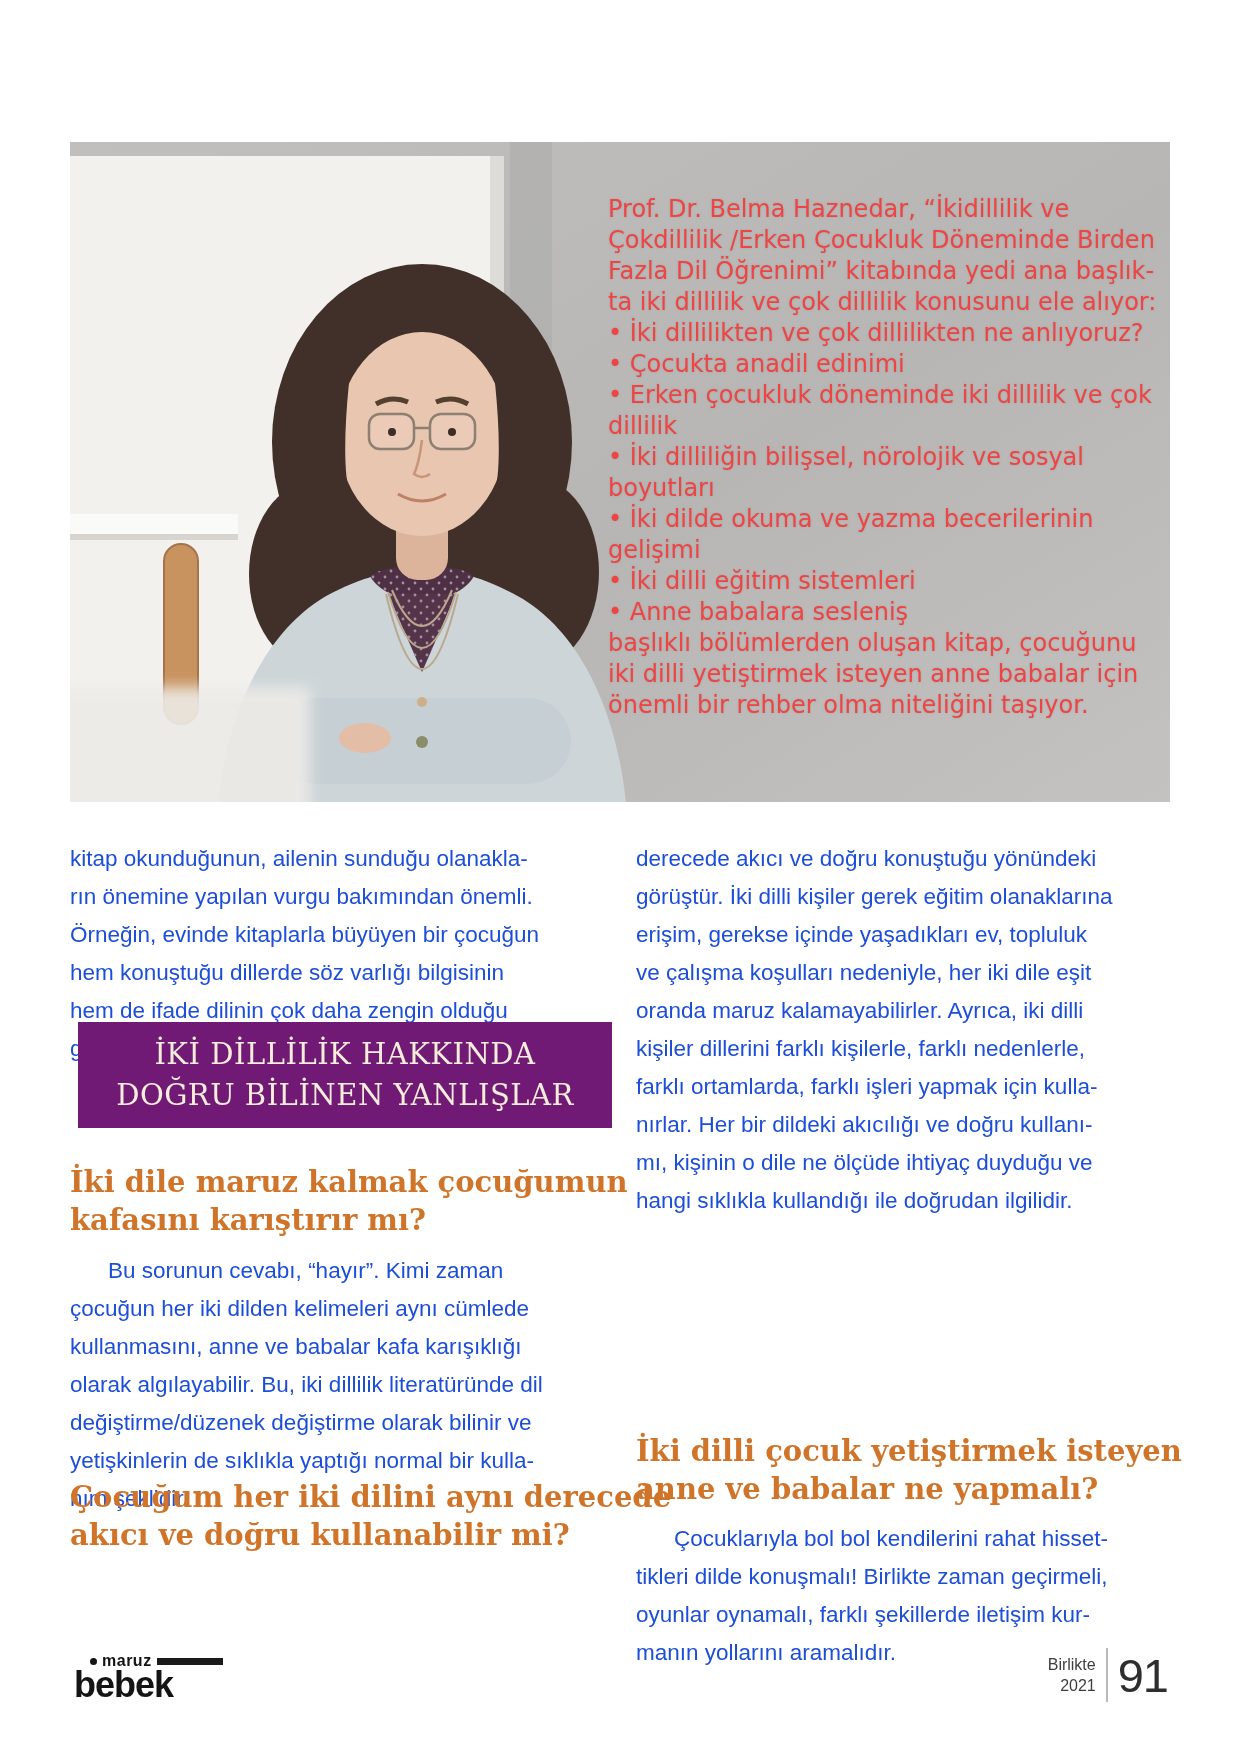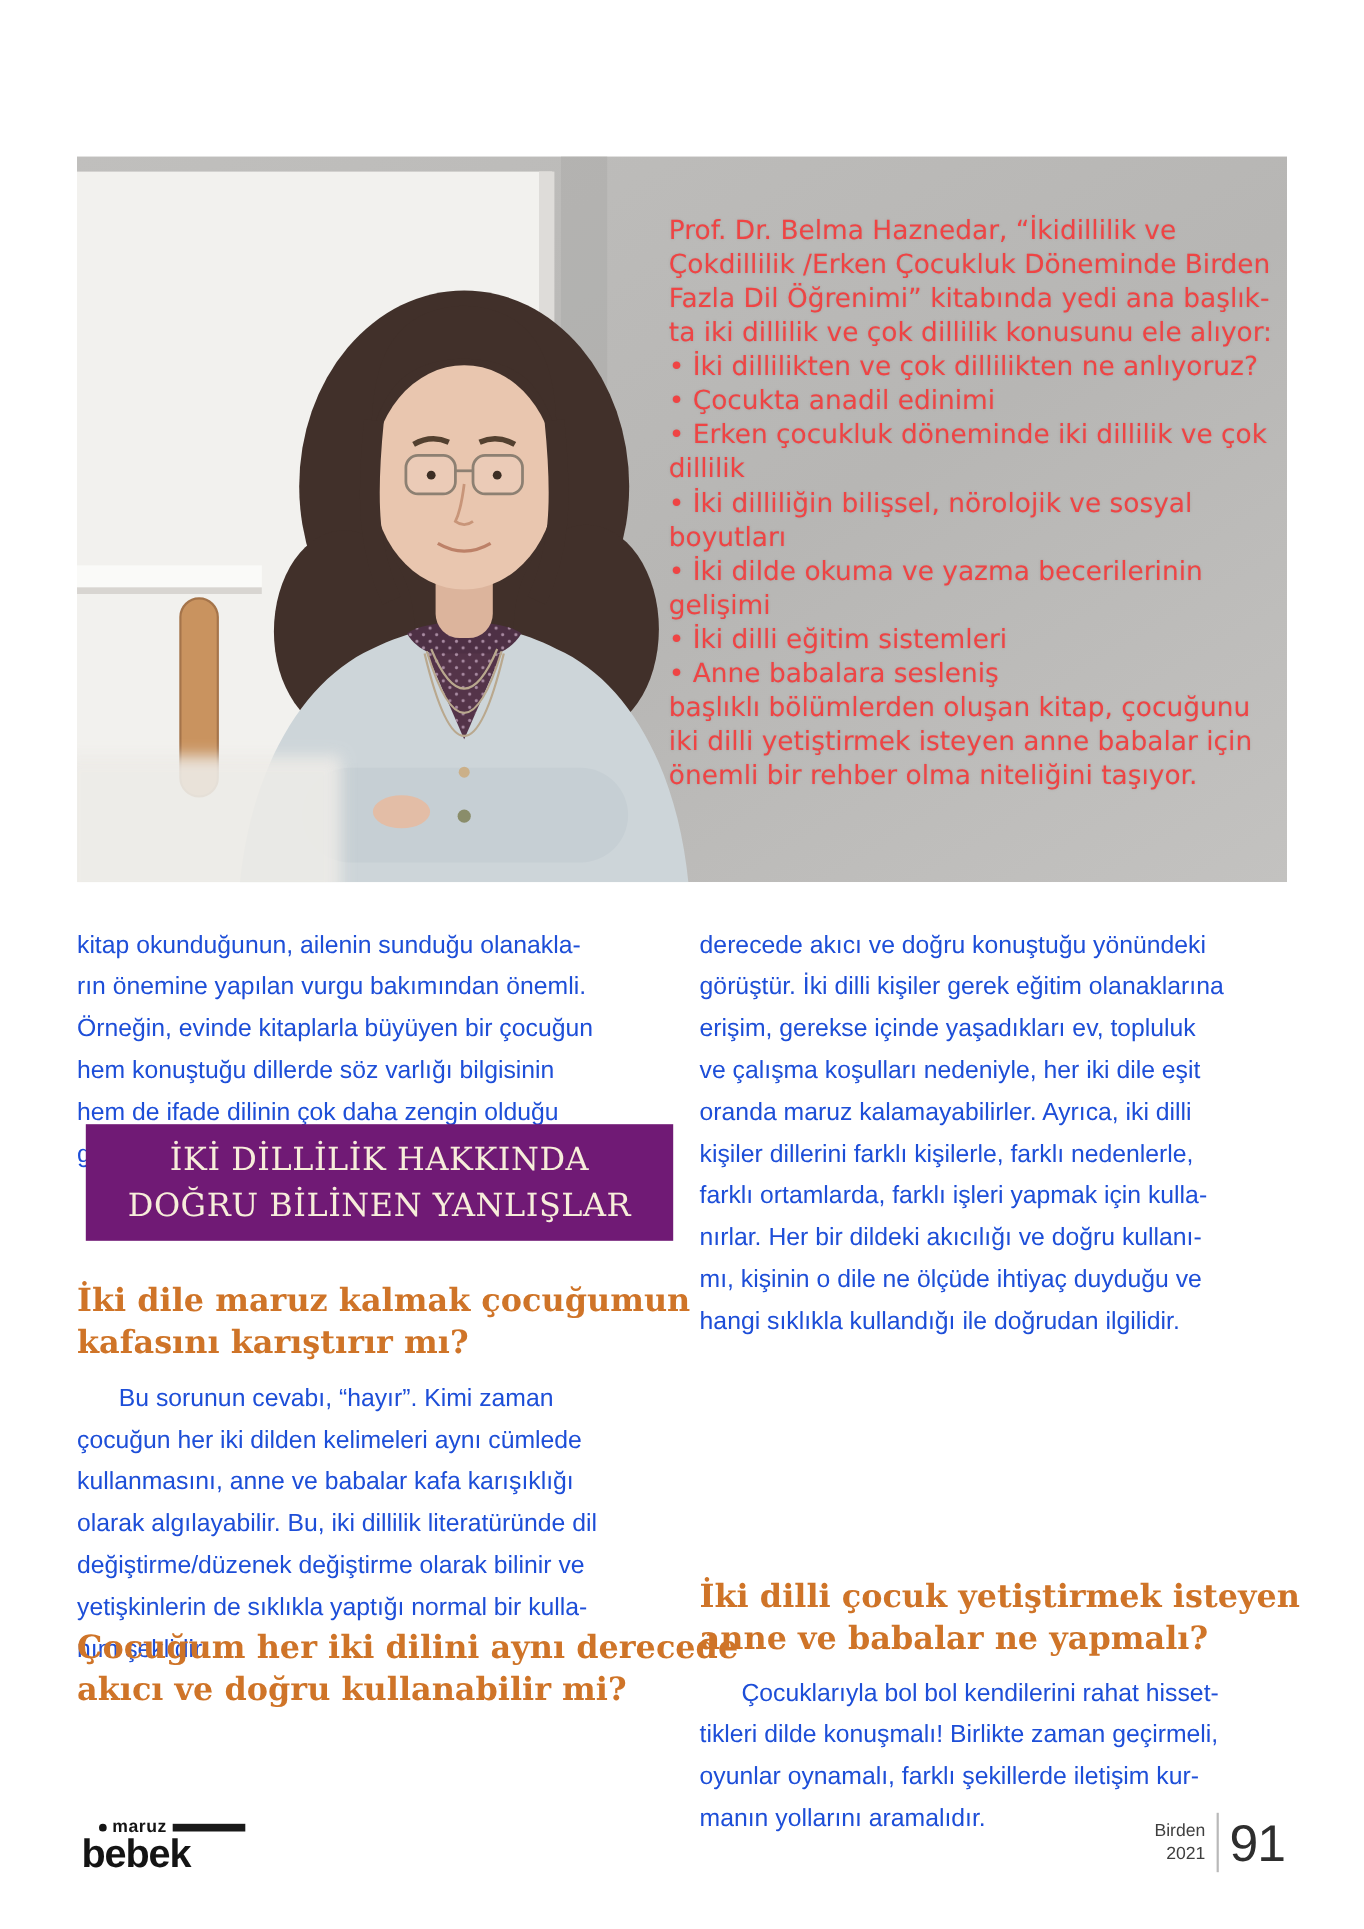--- a/index.html
+++ b/index.html
@@ -188,20 +188,20 @@
     <div class="logo-top">
       <span class="logo-mark"></span>
       <span class="logo-anne">maruz</span>
       <span class="logo-tagbar"></span>
     </div>
     <div class="logo-bebek">bebek</div>
   </div>
 
   <div class="pageinfo">
     <div class="issue">
-      <div>Birden</div>
+      <div>Birlikte</div>
       <div>2021</div>
     </div>
     <div class="pageinfo-divider"></div>
     <div class="pagenum">91</div>
   </div>
 
 </div>
 
 </body></html>

